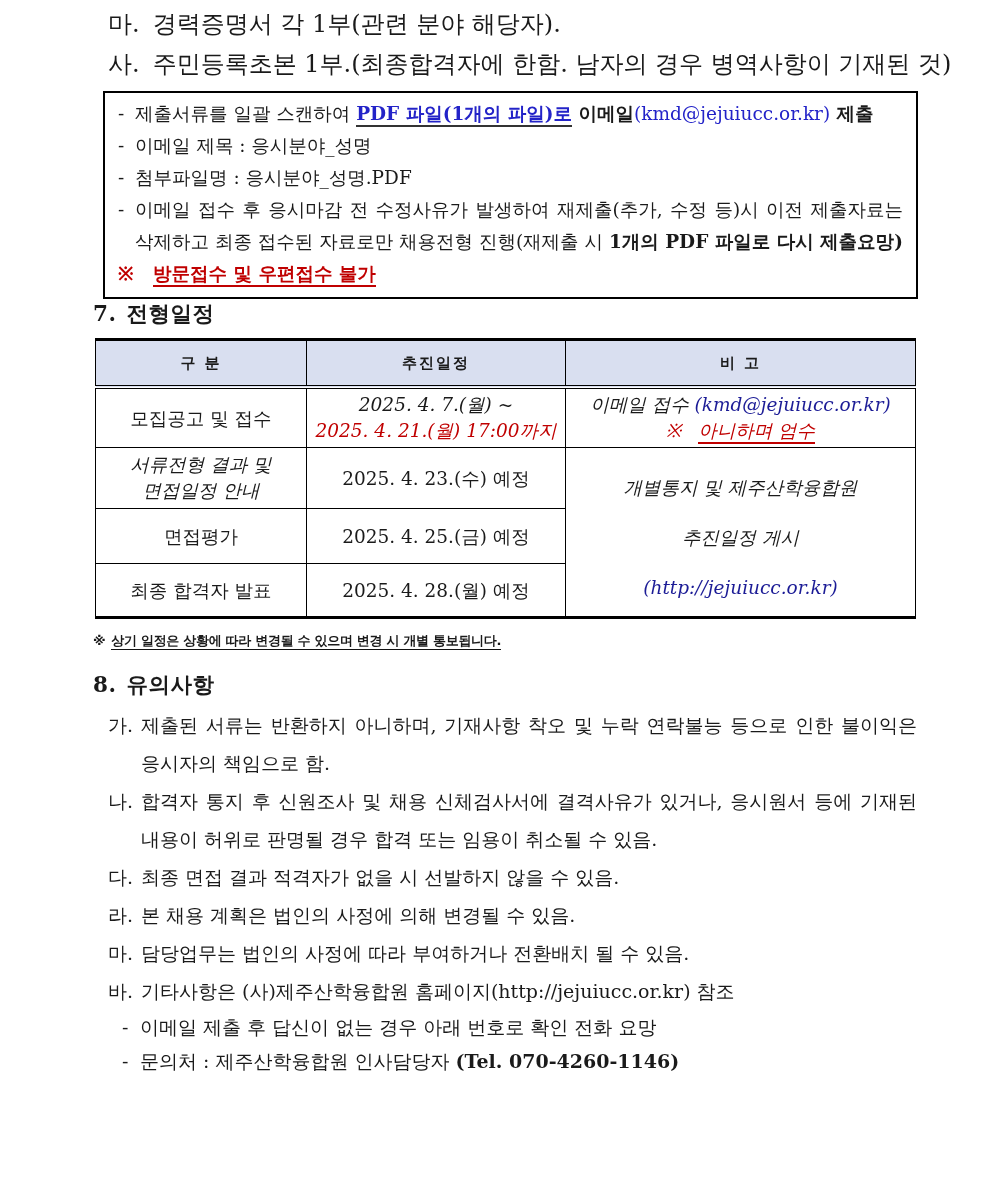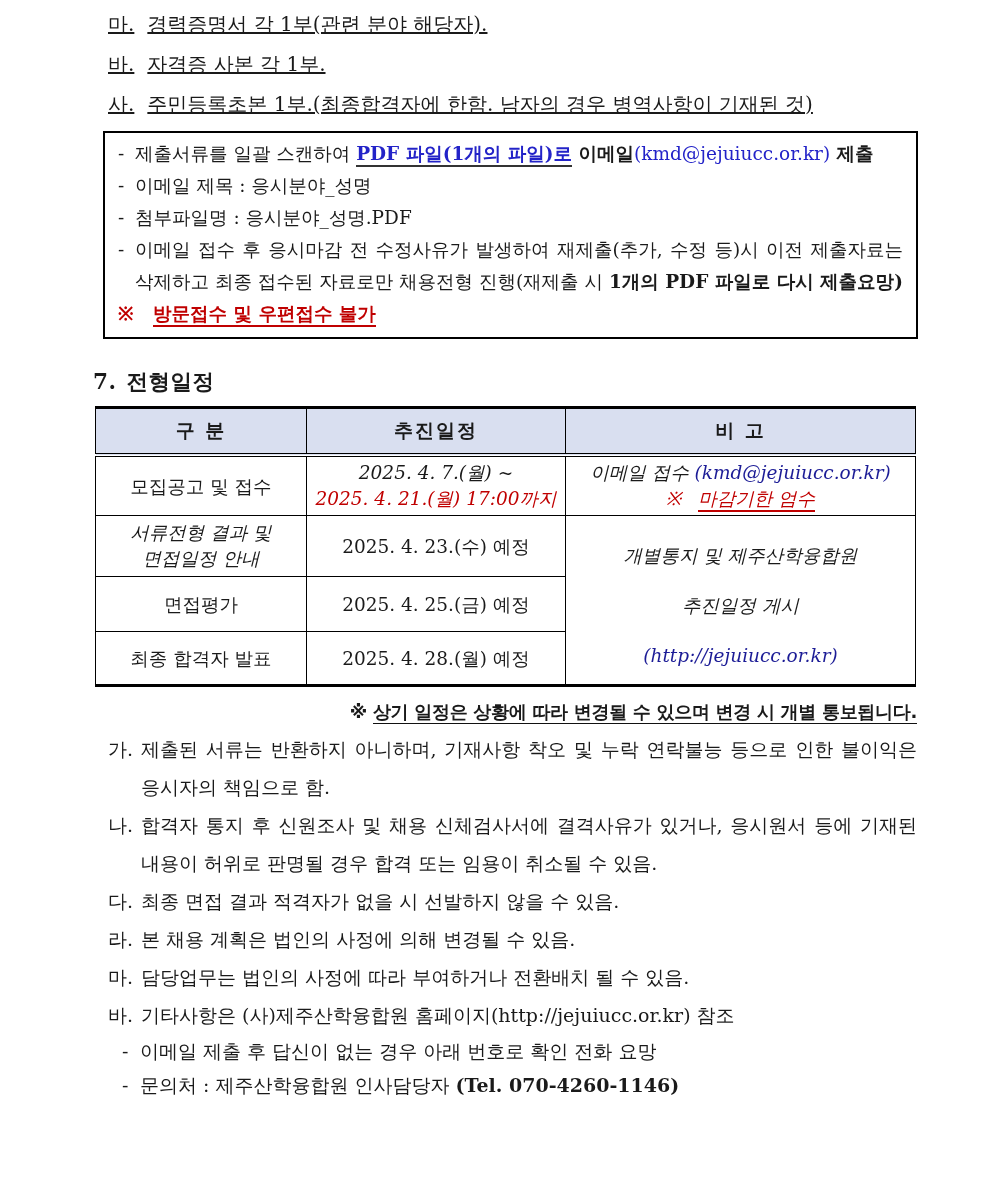--- a/index.html
+++ b/index.html
@@ -3,27 +3,27 @@
 <meta charset="utf-8">
 <style>
   html,body{margin:0;padding:0;}
   body{
     width:993px;height:1200px;background:#ffffff;overflow:hidden;
     font-family:"DejaVu Serif","Liberation Serif",serif;
     color:#1a1a1a;
   }
   .doc{padding:4px 76px 0 93px;}
   
-  .attach{font-size:20px;line-height:40px;padding-left:15px;white-space:nowrap;text-decoration:underline;}
+  .attach{font-size:24px;line-height:40px;padding-left:15px;white-space:nowrap;}
   .attach .lbl{margin-right:13px;}
   
   .h2{font-size:21.5px;font-weight:bold;line-height:30px;letter-spacing:.5px;}
   .h2 .num{margin-right:10px;}
   .h2-s6{margin-top:9px;}
-  .h2-s7{margin-top:28px;}
+  .h2-s7{}
   .h2-s8{margin-top:20px;}
   .sep{font-weight:normal;padding:0 6px;}
   .blue{color:var(--blue,#2323c8);}
   .navy{color:var(--navy,#1c1c96);}
   .red{color:var(--red,#c00000);}
   .b{font-weight:bold;}
   .u-dark{border-bottom:2px solid #333;padding-bottom:1px;}
   .u-red{border-bottom:2px solid var(--red,#c00000);padding-bottom:1px;margin-left:11px;}
   .u-black{border-bottom:1.5px solid #111;padding-bottom:1px;}
   
@@ -37,38 +37,38 @@
   .bline .mark{width:24px;flex:0 0 24px;}
   
   .schedule{
     margin:9px 0 0 2px;border-collapse:collapse;width:815px;
     border-top:3px solid #000;border-bottom:3px solid #000;
     font-size:18.5px;table-layout:fixed;
   }
   .schedule th{
     background:var(--header_bg,#d9dff0);
     border-bottom:4px double #000;border-left:1px solid #000;border-right:1px solid #000;
-    font-weight:bold;height:42px;letter-spacing:2px;font-size:19px;
+    font-weight:bold;height:42px;letter-spacing:2px;font-size:15px;
   }
   .schedule td{
     border:1px solid #000;text-align:center;vertical-align:middle;padding:2px 4px;
   }
   .schedule .c1{width:208px;}
   .schedule .c2{width:256px;}
   .schedule .c3{width:347px;text-align:center;}
   .schedule tr.r1 td{height:54px;}
   .schedule tr.r2 td{height:56px;}
   .schedule tr.r3 td{height:50px;}
   .schedule tr.r4 td{height:48px;}
   .cellline{display:block;line-height:26px;font-style:italic;}
   .sharednote .cellline{line-height:38px;margin-top:12px;}
   
   .footnote{
     margin-top:13px;font-family:"DejaVu Sans","Liberation Sans",sans-serif;
-    font-size:18px;font-weight:bold;letter-spacing:-.3px;text-align:right;
+    font-size:13px;font-weight:bold;letter-spacing:-.3px;
   }
   .footnote .mark{margin-right:6px;}
   
   .notices{margin-top:6px;}
   .notice{display:flex;font-size:19px;line-height:38px;padding-left:15px;}
   .notice .lbl{flex:0 0 33px;}
   .notice .ntext{flex:1;text-align:justify;}
   .subnotice{display:flex;font-size:19px;line-height:34px;padding-left:29px;}
   .subnotice .dash{flex:0 0 18px;}
   .subnotice .ntext{flex:1;}
@@ -76,23 +76,20 @@
 </head>
 <body>
 
 <div class="doc">
 
   <div>
     <div class="attach">
       <span class="lbl">마.</span><span>경력증명서 각 1부(관련 분야 해당자).</span>
     </div>
     <div class="attach">
-      <span class="lbl">바.</span><span>자격증 사본 각 1부.</span>
-    </div>
-    <div class="attach">
       <span class="lbl">사.</span><span>주민등록초본 1부.(최종합격자에 한함. 남자의 경우 병역사항이 기재된 것)</span>
     </div>
   </div>
 
 
   <div class="box">
     <div class="bline">
       <span class="dash">-</span>
       <span class="btext"><span>제출서류를 일괄 스캔하여 </span><span class="blue b u-dark">PDF 파일(1개의 파일)로</span><span class="b"> 이메일</span><span class="blue">(kmd@jejuiucc.or.kr)</span><span class="b"> 제출</span></span>
     </div>
@@ -126,21 +123,21 @@
       <th class="c3">비 고</th>
     </tr>
     <tr class="r1">
       <td class="c1">모집공고 및 접수</td>
       <td class="c2">
         <span class="cellline">2025. 4. 7.(월) ~</span>
         <span class="cellline red">2025. 4. 21.(월) 17:00까지</span>
       </td>
       <td class="c3">
         <span class="cellline"><span>이메일 접수 </span><span class="navy">(kmd@jejuiucc.or.kr)</span></span>
-        <span class="cellline"><span class="red">※ </span><span class="red u-red">마감기한 엄수</span></span>
+        <span class="cellline"><span class="red">※ </span><span class="red u-red">아니하며 엄수</span></span>
       </td>
     </tr>
     <tr class="r2">
       <td class="c1">
         <span class="cellline">서류전형 결과 및</span>
         <span class="cellline">면접일정 안내</span>
       </td>
       <td class="c2">2025. 4. 23.(수) 예정</td>
       <td class="c3 sharednote" rowspan="3">
         <span class="cellline">개별통지 및 제주산학융합원</span>
@@ -156,20 +153,23 @@
       <td class="c1">최종 합격자 발표</td>
       <td class="c2">2025. 4. 28.(월) 예정</td>
     </tr>
   </tbody>
     </table>
 
   <div class="footnote">
     <span class="mark">※</span><span class="u-black">상기 일정은 상황에 따라 변경될 수 있으며 변경 시 개별 통보됩니다.</span>
   </div>
 
+  <div class="h2 h2-s8">
+    <span class="num">8.</span><span>유의사항</span>
+  </div>
 
   <div class="notices">
     <div class="notice">
       <span class="lbl">가.</span>
       <span class="ntext">제출된 서류는 반환하지 아니하며, 기재사항 착오 및 누락 연락불능 등으로 인한 불이익은 응시자의 책임으로 함.</span>
     </div>
     <div class="notice">
       <span class="lbl">나.</span>
       <span class="ntext">합격자 통지 후 신원조사 및 채용 신체검사서에 결격사유가 있거나, 응시원서 등에 기재된 내용이 허위로 판명될 경우 합격 또는 임용이 취소될 수 있음.</span>
     </div>

